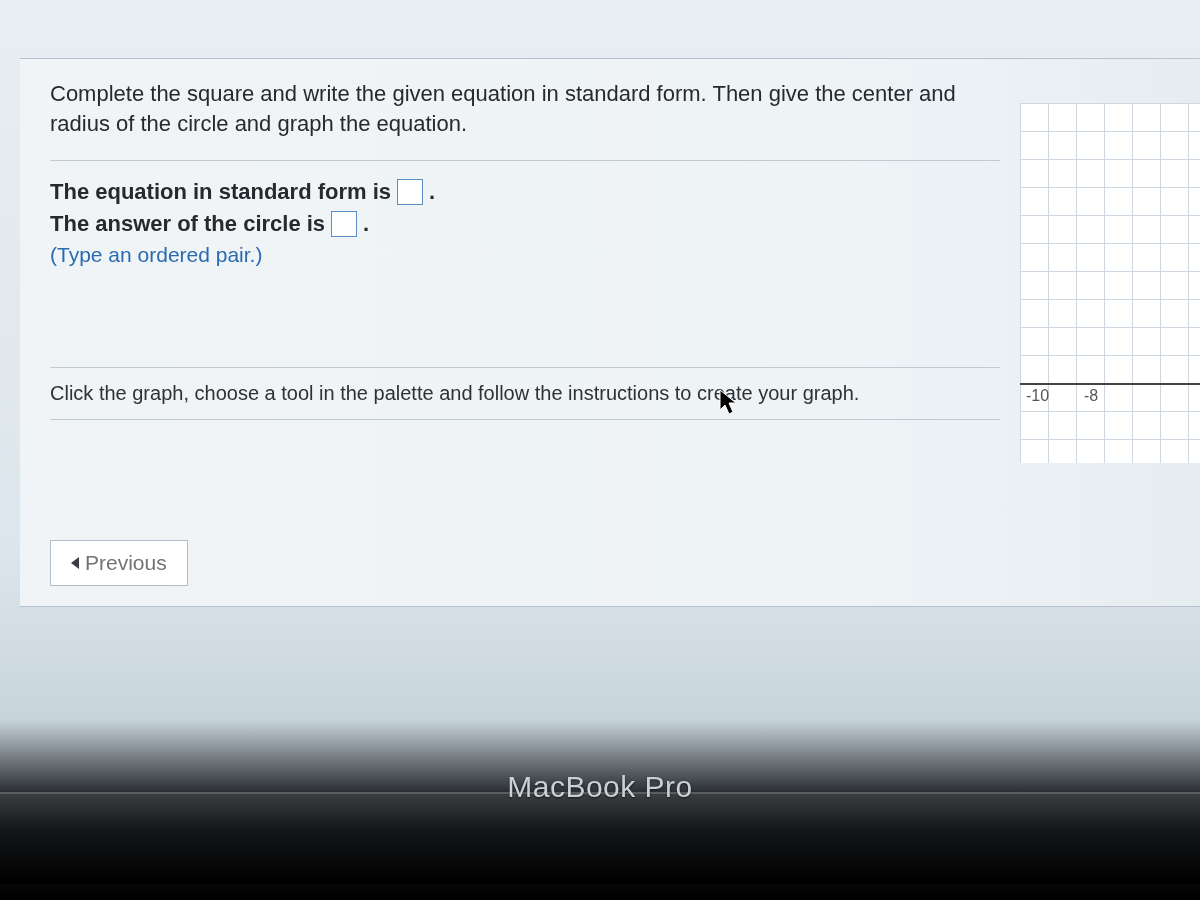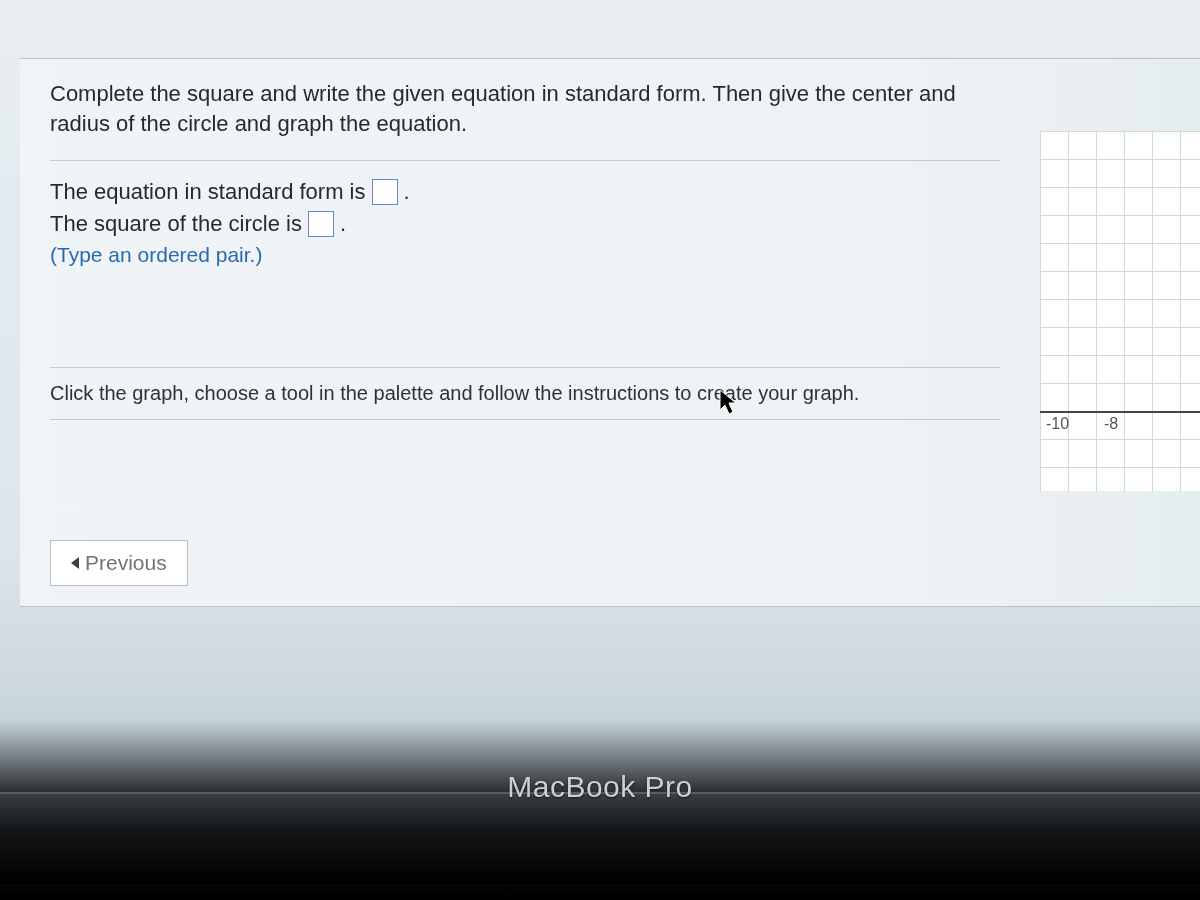--- a/index.html
+++ b/index.html
@@ -52,20 +52,21 @@
     margin: 0 0 18px 0;
   }
   .prompt-line {
     font-size: 22px;
     color: #262a2e;
     margin-bottom: 6px;
     display: flex;
     align-items: center;
     gap: 6px;
     flex-wrap: wrap;
+    font-weight: bold;
   }
   .hint {
     font-size: 21px;
     color: #2a6bb0;
     margin-bottom: 22px;
   }
   .answer-box {
     display: inline-block;
     width: 26px;
     height: 26px;
@@ -100,23 +101,23 @@
     border-bottom: 6px solid transparent;
     border-right: 8px solid #3a3e42;
   }
   .graph-col {
     width: 180px;
     position: relative;
     overflow: hidden;
   }
   .grid {
     position: absolute;
-    top: 52px;
+    top: 24px;
     right: 0;
-    width: 160px;
+    width: 180px;
     height: 360px;
     background: #fff;
   }
   .grid::before {
     content: "";
     position: absolute;
     inset: 0;
     background-image:
       linear-gradient(to right, #cfd8e0 1px, transparent 1px),
       linear-gradient(to bottom, #cfd8e0 1px, transparent 1px);
@@ -178,21 +179,21 @@
 
       <hr class="divider">
 
       <div class="prompt-line">
         <span>The equation in standard form is</span>
         <span class="answer-box"></span>
         <span>.</span>
       </div>
 
       <div class="prompt-line">
-        <span>The square of the circle is</span>
+        <span>The answer of the circle is</span>
         <span class="answer-box"></span>
         <span>.</span>
       </div>
       <div class="hint">(Type an ordered pair.)</div>
 
       <div class="graph-instruction">Click the graph, choose a tool in the palette and follow the instructions to create your graph.</div>
 
       <button class="prev-btn">
         <span class="tri"></span>
         <span>Previous</span>

